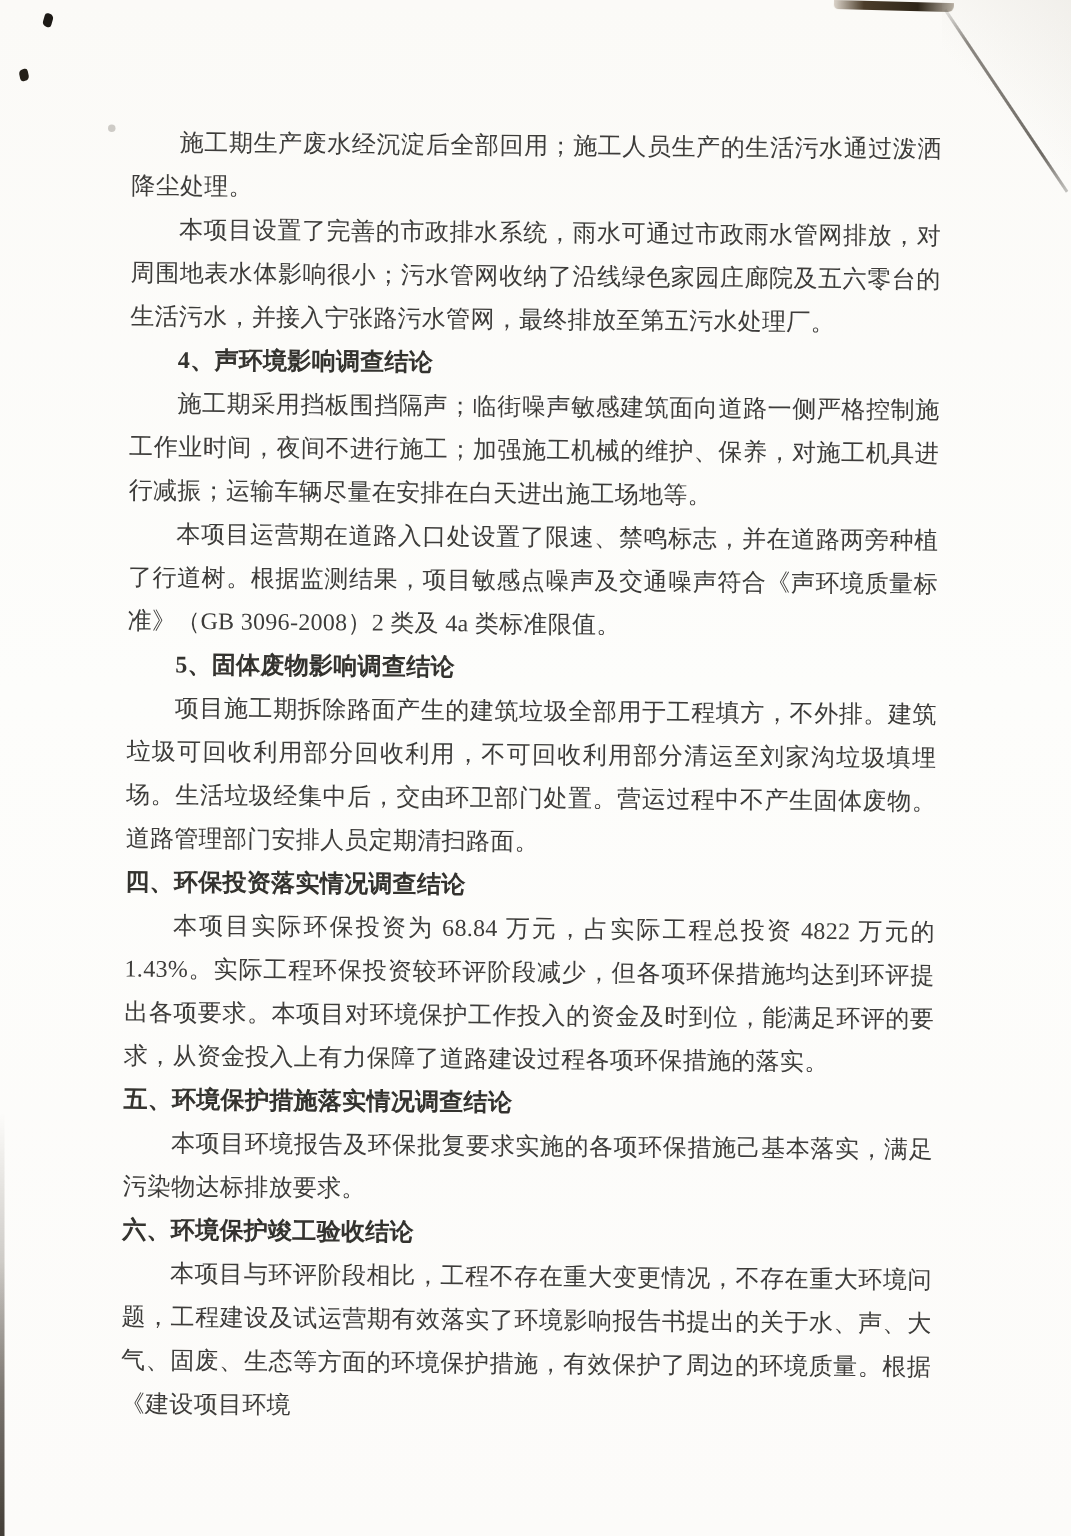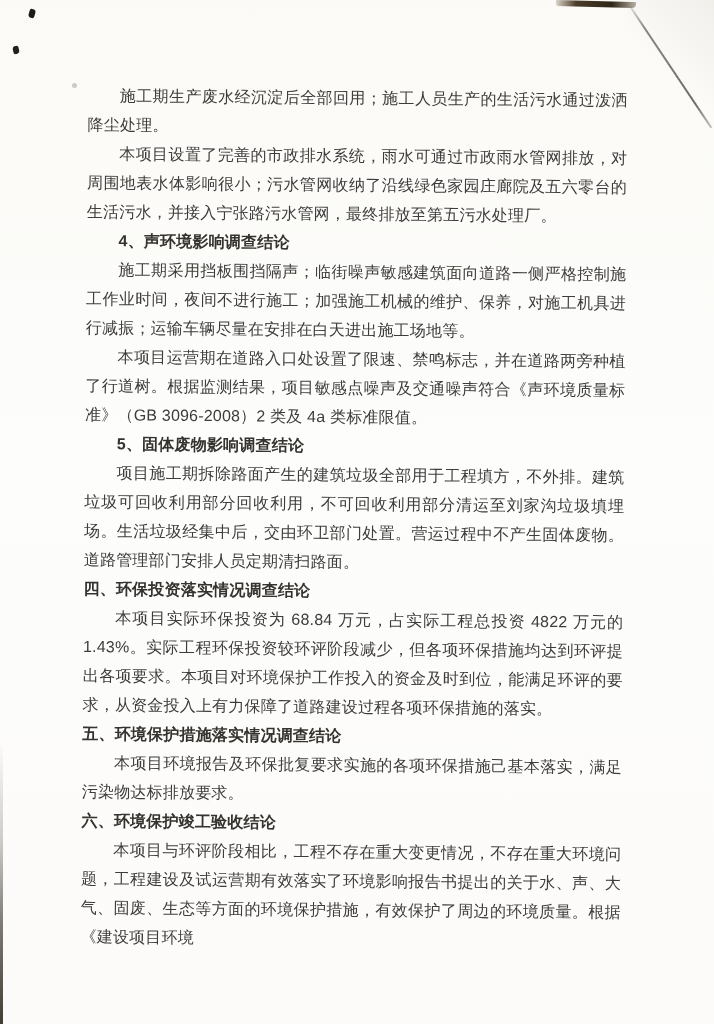--- a/index.html
+++ b/index.html
@@ -6,21 +6,21 @@
     margin: 0;
     padding: 0;
     background: #ffffff;
   }
   .scan-page {
     position: relative;
     width: 714px;
     height: 1024px;
     overflow: hidden;
     background: linear-gradient(180deg, #fbfaf7 0%, #fdfdfb 45%, #fcfbf9 100%);
-    font-family: Liberation Sans, sans-serif;
+    font-family: Liberation Serif, serif;
   }
   .doc-content {
     position: absolute;
     left: 88px;
     top: 81px;
     width: 540px;
     font-size: 16px;
     line-height: 29px;
     color: #3d3c3a;
     text-align: justify;

